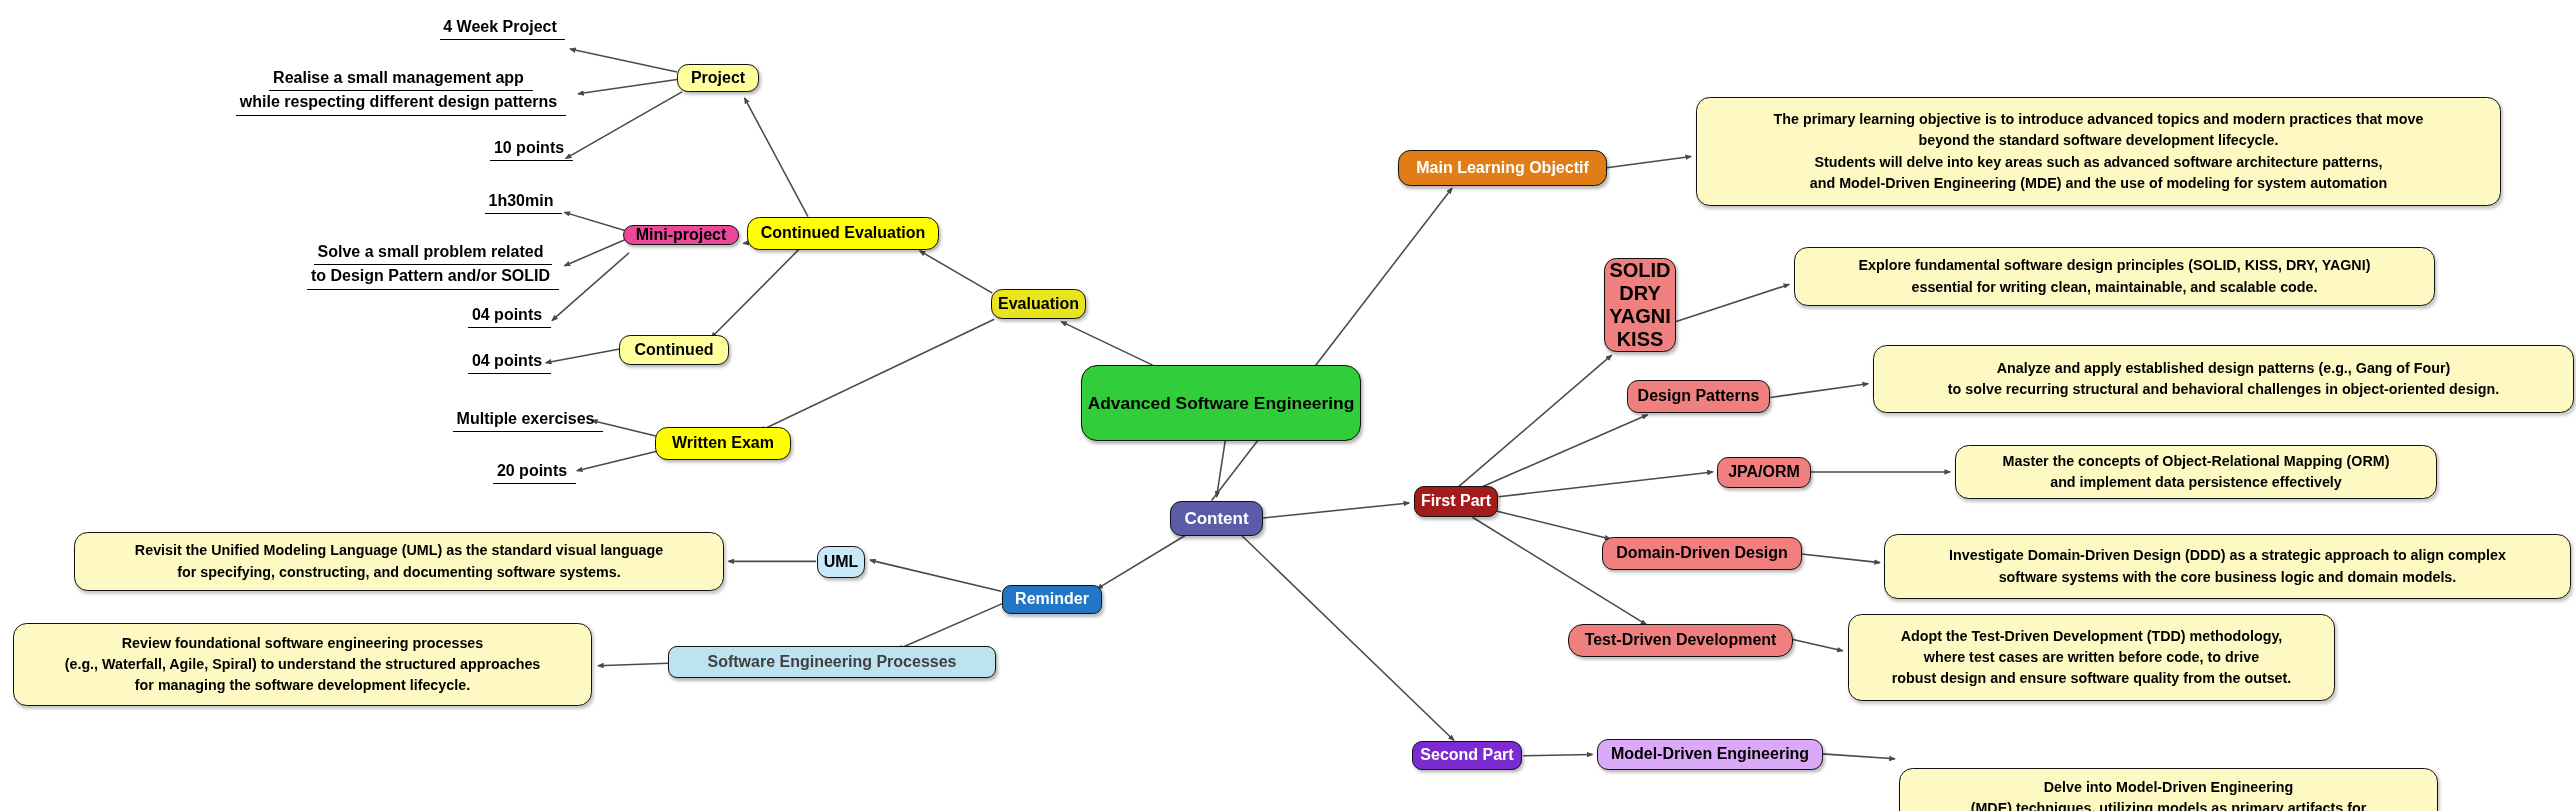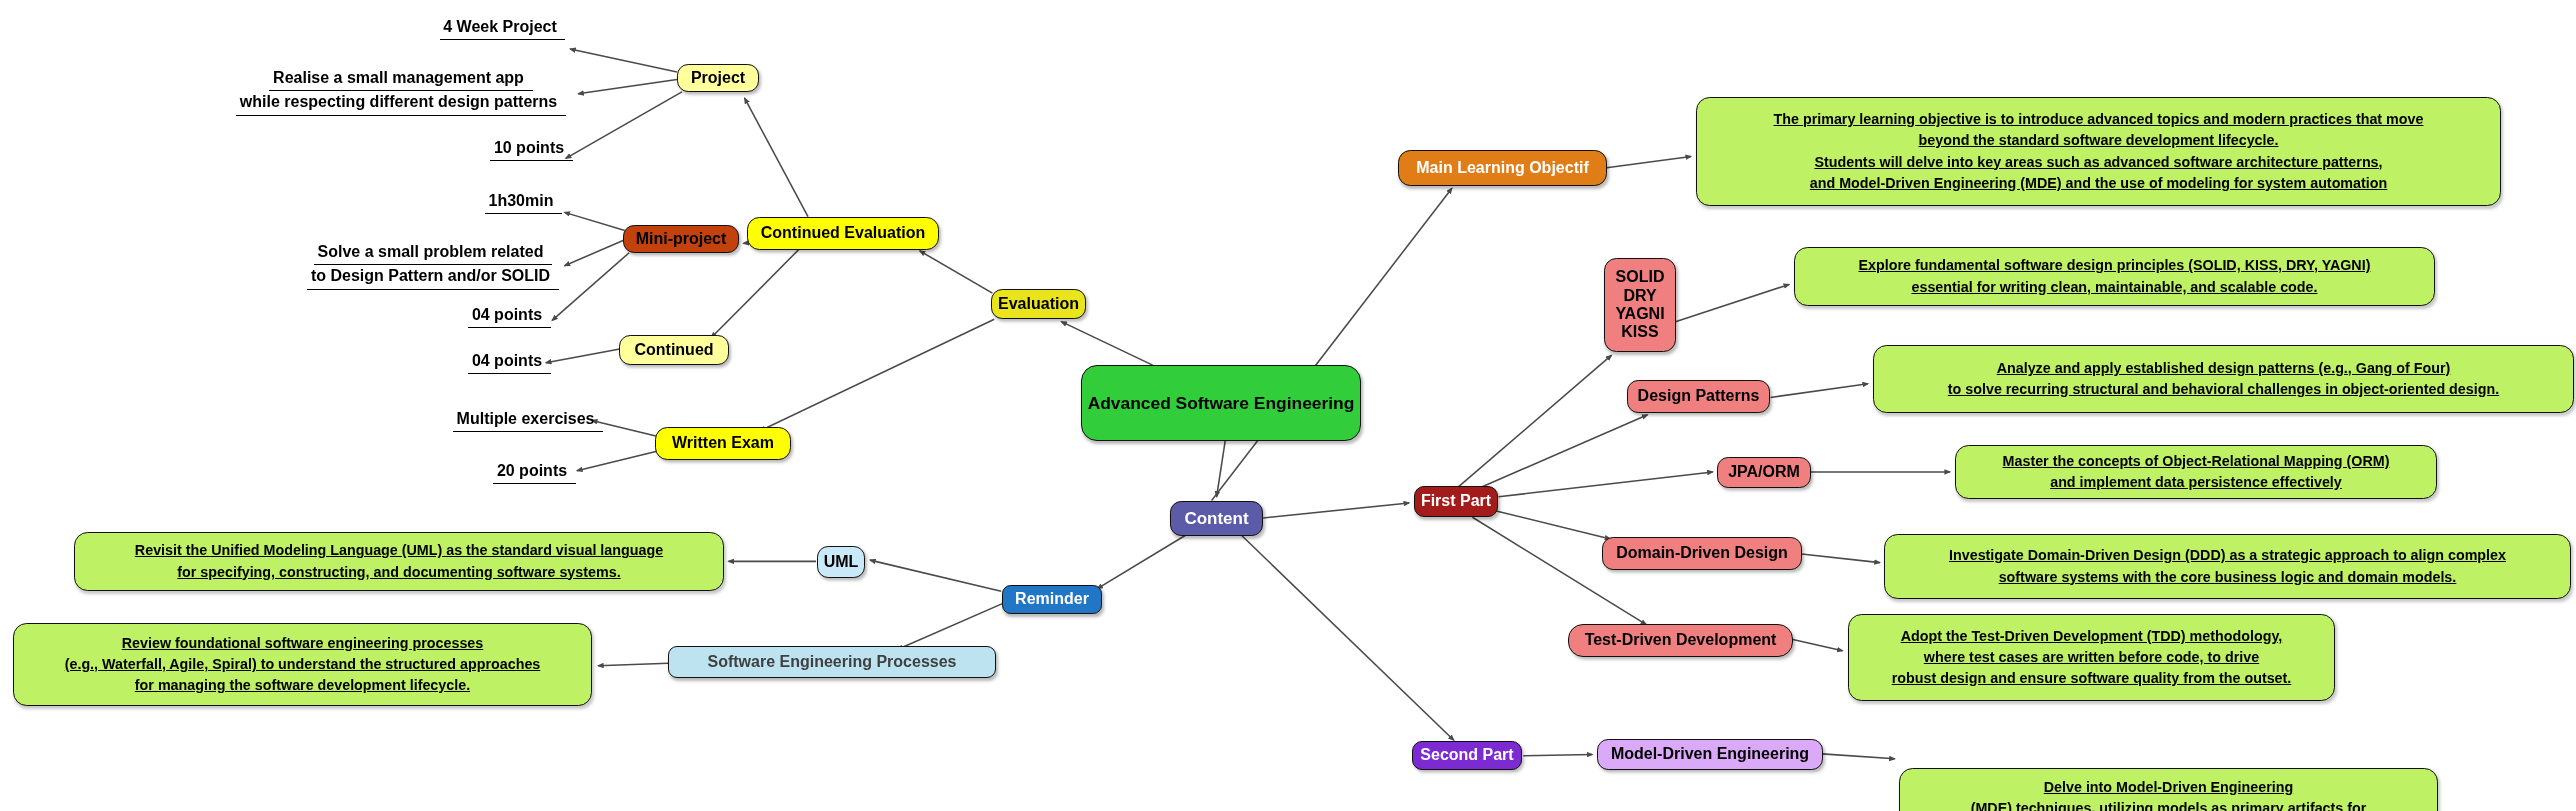--- a/index.html
+++ b/index.html
@@ -22,32 +22,31 @@
     white-space: pre-line;
     line-height: 1.15;
     box-shadow: 1.9px 2.5px 3.1px rgba(0,0,0,0.28);
     cursor: default;
   }
   .tbox {
     position: absolute;
     z-index: 2;
     display: flex; align-items: center; justify-content: center;
     box-sizing: border-box;
-    background: #bef264;
+    background: #fef9c3;
     border: 1.9px solid #111;
     border-radius: 13.7px;
     font-weight: bold;
     color: #000;
     text-align: center;
     white-space: pre-line;
     font-size: 14.3px;
     line-height: 1.47;
     padding: 3.7px 10px;
     box-shadow: 1.9px 2.5px 3.1px rgba(0,0,0,0.22);
-    text-decoration: underline;
   }
   .leaf {
     position: absolute;
     z-index: 3;
     text-align: center;
     font-weight: bold;
     color: #000;
     font-size: 16px;
     line-height: 1.35;
   }
@@ -106,25 +105,25 @@
         <line x1="1613" y1="972" x2="1444" y2="1046" stroke="#4a4a4a" stroke-width="2.5" marker-end="url(#arrow)"></line>
         <line x1="1075" y1="1068" x2="962" y2="1072" stroke="#4a4a4a" stroke-width="2.5" marker-end="url(#arrow)"></line>
       </g>
   </svg>
 <div class="node" style="left: 1081px; top: 365px; width: 280px; height: 76px; background: rgb(50, 205, 58); color: rgb(0, 0, 0); font-size: 17.4px; border-radius: 16px;">Advanced Software Engineering</div>
     <div class="node" style="left: 1170px; top: 501px; width: 93px; height: 35px; background: rgb(91, 91, 168); color: rgb(255, 255, 255); font-size: 17px; border-radius: 11.2px;">Content</div>
     <div class="node" style="left: 991px; top: 289px; width: 95px; height: 30px; background: rgb(233, 228, 28); color: rgb(0, 0, 0); font-size: 16px; border-radius: 11.2px;">Evaluation</div>
     <div class="node" style="left: 747px; top: 217px; width: 192px; height: 33px; background: rgb(255, 255, 0); color: rgb(0, 0, 0); font-size: 16px; border-radius: 12.4px;">Continued Evaluation</div>
     <div class="node" style="left: 655px; top: 427px; width: 136px; height: 33px; background: rgb(255, 255, 0); color: rgb(0, 0, 0); font-size: 16px; border-radius: 12.4px;">Written Exam</div>
     <div class="node" style="left: 677px; top: 64px; width: 82px; height: 28px; background: rgb(255, 255, 156); color: rgb(0, 0, 0); font-size: 16px; border-radius: 11.2px;">Project</div>
-    <div class="node" style="left: 623px; top: 225px; width: 116px; height: 28px; background: #c2410c; color: rgb(0, 0, 0); font-size: 16px; border-radius: 11.2px;">Mini-project</div>
+    <div class="node" style="left: 623px; top: 225px; width: 116px; height: 20px; background: #ec4899; color: rgb(0, 0, 0); font-size: 16px; border-radius: 11.2px;">Mini-project</div>
     <div class="node" style="left: 619px; top: 335px; width: 110px; height: 30px; background: rgb(255, 255, 156); color: rgb(0, 0, 0); font-size: 16px; border-radius: 11.2px;">Continued</div>
     <div class="node" style="left: 1398px; top: 150px; width: 209px; height: 36px; background: rgb(225, 125, 23); color: rgb(255, 255, 255); font-size: 16px; border-radius: 12.4px;">Main Learning Objectif</div>
     <div class="node" style="left: 1414px; top: 486px; width: 84px; height: 31px; background: rgb(163, 27, 27); color: rgb(255, 255, 255); font-size: 16px; border-radius: 10px;">First Part</div>
-    <div class="node" style="left: 1604px; top: 258px; width: 72px; height: 94px; background: rgb(240, 128, 128); color: rgb(0, 0, 0); font-size: 16px; border-radius: 12.4px;">SOLID
+    <div class="node" style="left: 1604px; top: 258px; width: 72px; height: 94px; background: rgb(240, 128, 128); color: rgb(0, 0, 0); font-size: 20px; border-radius: 12.4px;">SOLID
 DRY
 YAGNI
 KISS</div>
     <div class="node" style="left: 1627px; top: 380px; width: 143px; height: 33px; background: rgb(240, 128, 128); color: rgb(0, 0, 0); font-size: 16px; border-radius: 11.2px;">Design Patterns</div>
     <div class="node" style="left: 1717px; top: 457px; width: 94px; height: 31px; background: rgb(240, 128, 128); color: rgb(0, 0, 0); font-size: 16px; border-radius: 11.2px;">JPA/ORM</div>
     <div class="node" style="left: 1602px; top: 537px; width: 200px; height: 33px; background: rgb(240, 128, 128); color: rgb(0, 0, 0); font-size: 16px; border-radius: 11.2px;">Domain-Driven Design</div>
     <div class="node" style="left: 1568px; top: 624px; width: 225px; height: 33px; background: rgb(240, 128, 128); color: rgb(0, 0, 0); font-size: 16px; border-radius: 15px;">Test-Driven Development</div>
     <div class="node" style="left: 1412px; top: 741px; width: 110px; height: 29px; background: rgb(123, 43, 209); color: rgb(255, 255, 255); font-size: 16px; border-radius: 10px;">Second Part</div>
     <div class="node" style="left: 1597px; top: 739px; width: 226px; height: 31px; background: rgb(218, 169, 248); color: rgb(0, 0, 0); font-size: 16px; border-radius: 11.2px;">Model-Driven Engineering</div>
     <div class="node" style="left: 1002px; top: 585px; width: 100px; height: 29px; background: rgb(33, 118, 197); color: rgb(255, 255, 255); font-size: 16px; border-radius: 8.7px;">Reminder</div>

